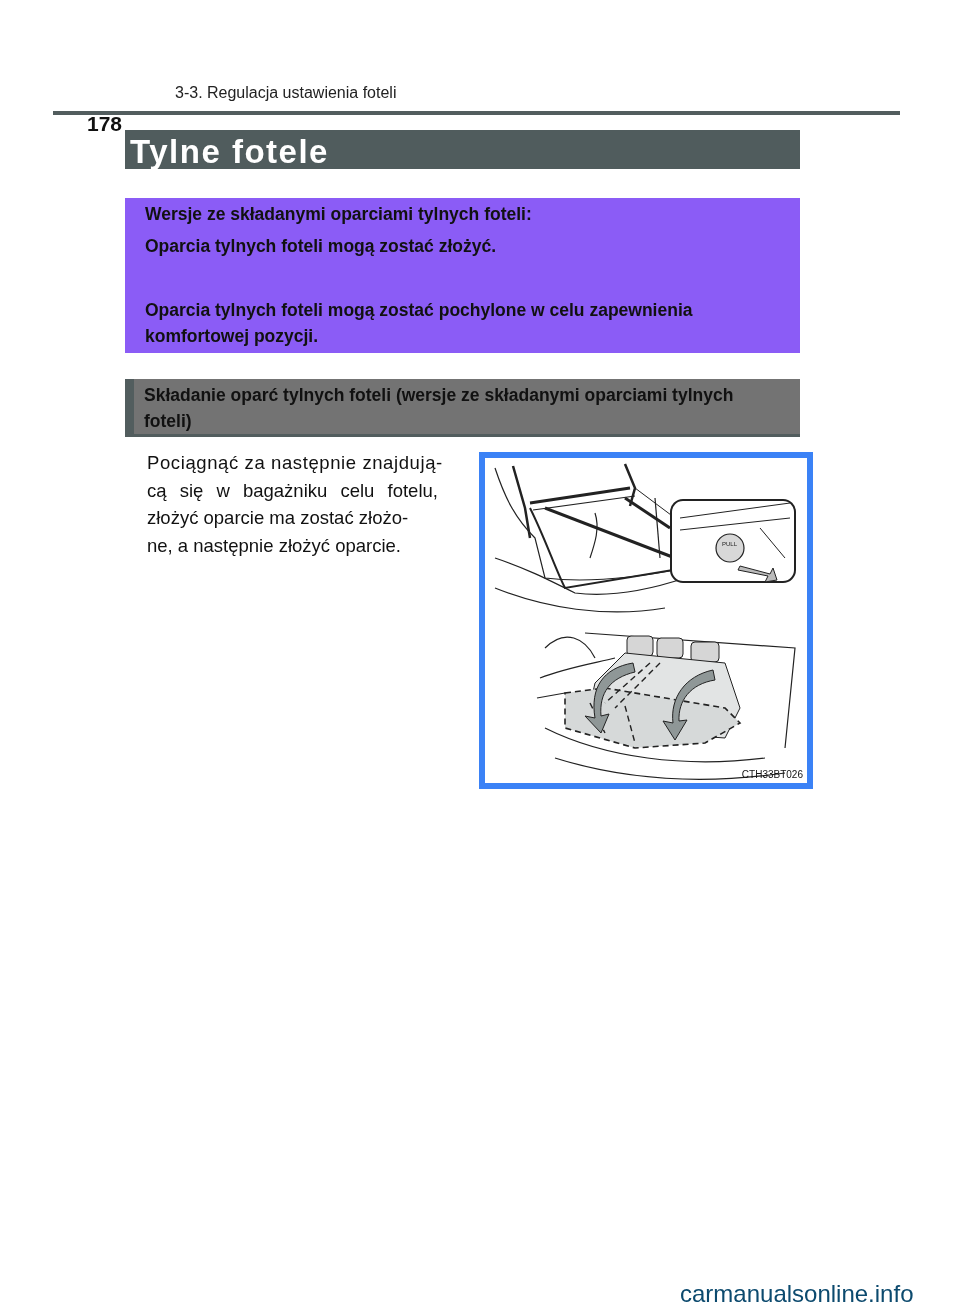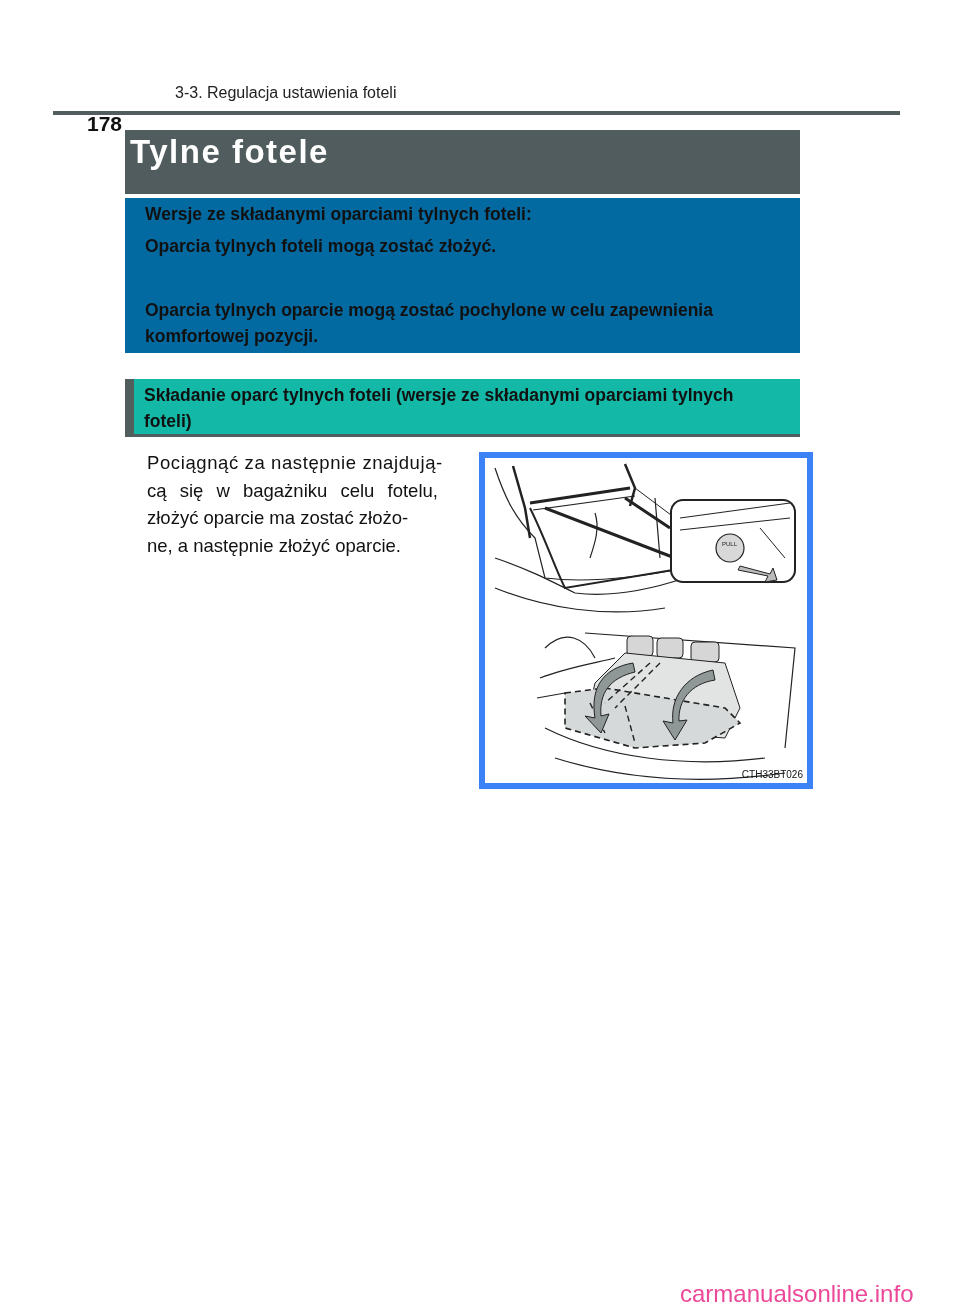--- a/index.html
+++ b/index.html
@@ -7,40 +7,40 @@
     width: 960px; height: 1313px; background: #ffffff; position: relative;
     font-family: "Liberation Sans", sans-serif; color: #111;
     overflow: hidden;
   }
   .page-header { position: absolute; left: 53px; top: 78px; width: 847px; height: 38px; }
   .page-num { position: absolute; left: 34px; top: 2px; font-size: 21px; font-weight: bold; color: #111; margin-top: 32px; }
   .section-path { position: absolute; left: 122px; top: 6px; font-size: 16px; color: #222; }
   .header-rule { position: absolute; left: 0; top: 33px; width: 847px; height: 4px; background: #525d5e; }
 
   .title-bar {
-    position: absolute; left: 125px; top: 130px; width: 675px; height: 64px;
+    position: absolute; left: 125px; top: 130px; width: 675px; height: 39px;
     background: #505c5d;
   }
   .title-bar span {
     position: absolute; left: 5px; top: 3px; font-size: 33px; font-weight: bold;
     color: #ffffff; letter-spacing: 1.5px;
   }
 
   .summary-box {
     position: absolute; left: 125px; top: 198px; width: 675px; height: 155px;
-    background: #0369a1;
+    background: #8b5cf6;
   }
   .summary-box .line {
     position: absolute; left: 20px; font-size: 17.5px; font-weight: bold; color: #111;
     white-space: nowrap;
   }
 
   .subhead {
     position: absolute; left: 125px; top: 379px; width: 675px; height: 55px;
-    background: #14b8a6; border-bottom: 3px solid #525d5e;
+    background: #737373; border-bottom: 3px solid #525d5e;
   }
   .subhead .bar { position: absolute; left: 0; top: 0; width: 9px; height: 58px; background: #525d5e; }
   .subhead .text {
     position: absolute; left: 19px; top: 3px; width: 640px; font-size: 17.5px; font-weight: bold;
     line-height: 26px; color: #111;
   }
 
   .body-text {
     position: absolute; left: 147px; top: 449px; width: 316px;
     font-size: 18.5px; line-height: 27.5px; color: #111; text-align: justify;
@@ -50,40 +50,40 @@
   .figure {
     position: absolute; left: 479px; top: 452px; width: 322px; height: 325px;
     border: 6px solid #3b82f6; background: #fff; overflow: hidden;
   }
   .figure svg { position: absolute; left: 0; top: 0; }
   .fig-code {
     position: absolute; right: 4px; bottom: 3px; font-size: 10px; color: #111;
   }
 
   .watermark {
-    position: absolute; left: 680px; top: 1280px; font-size: 24px; color: #ec4899; text-align: right;
+    position: absolute; left: 680px; top: 1280px; font-size: 24px; color: #0c4a6e; text-align: right;
   }
 </style>
 </head>
 <body>
 
 <div class="page-header">
   <span class="page-num">178</span>
   <span class="section-path">3-3. Regulacja ustawienia foteli</span>
   <div class="header-rule"></div>
 </div>
 
 <div class="title-bar">
   <span>Tylne fotele</span>
 </div>
 
 <div class="summary-box">
   <div class="line" style="top:6px">Wersje ze składanymi oparciami tylnych foteli:</div>
   <div class="line" style="top:38px">Oparcia tylnych foteli mogą zostać złożyć.</div>
-  <div class="line" style="top:102px">Oparcia tylnych oparcie mogą zostać pochylone w celu zapewnienia</div>
+  <div class="line" style="top:102px">Oparcia tylnych foteli mogą zostać pochylone w celu zapewnienia</div>
   <div class="line" style="top:128px">komfortowej pozycji.</div>
 </div>
 
 <div class="subhead">
   <div class="bar"></div>
   <div class="text">Składanie oparć tylnych foteli (wersje ze składanymi oparciami tylnych foteli)</div>
 </div>
 
 <div class="body-text">
   <div style="letter-spacing:0.6px">Pociągnąć za następnie znajdują-</div>

